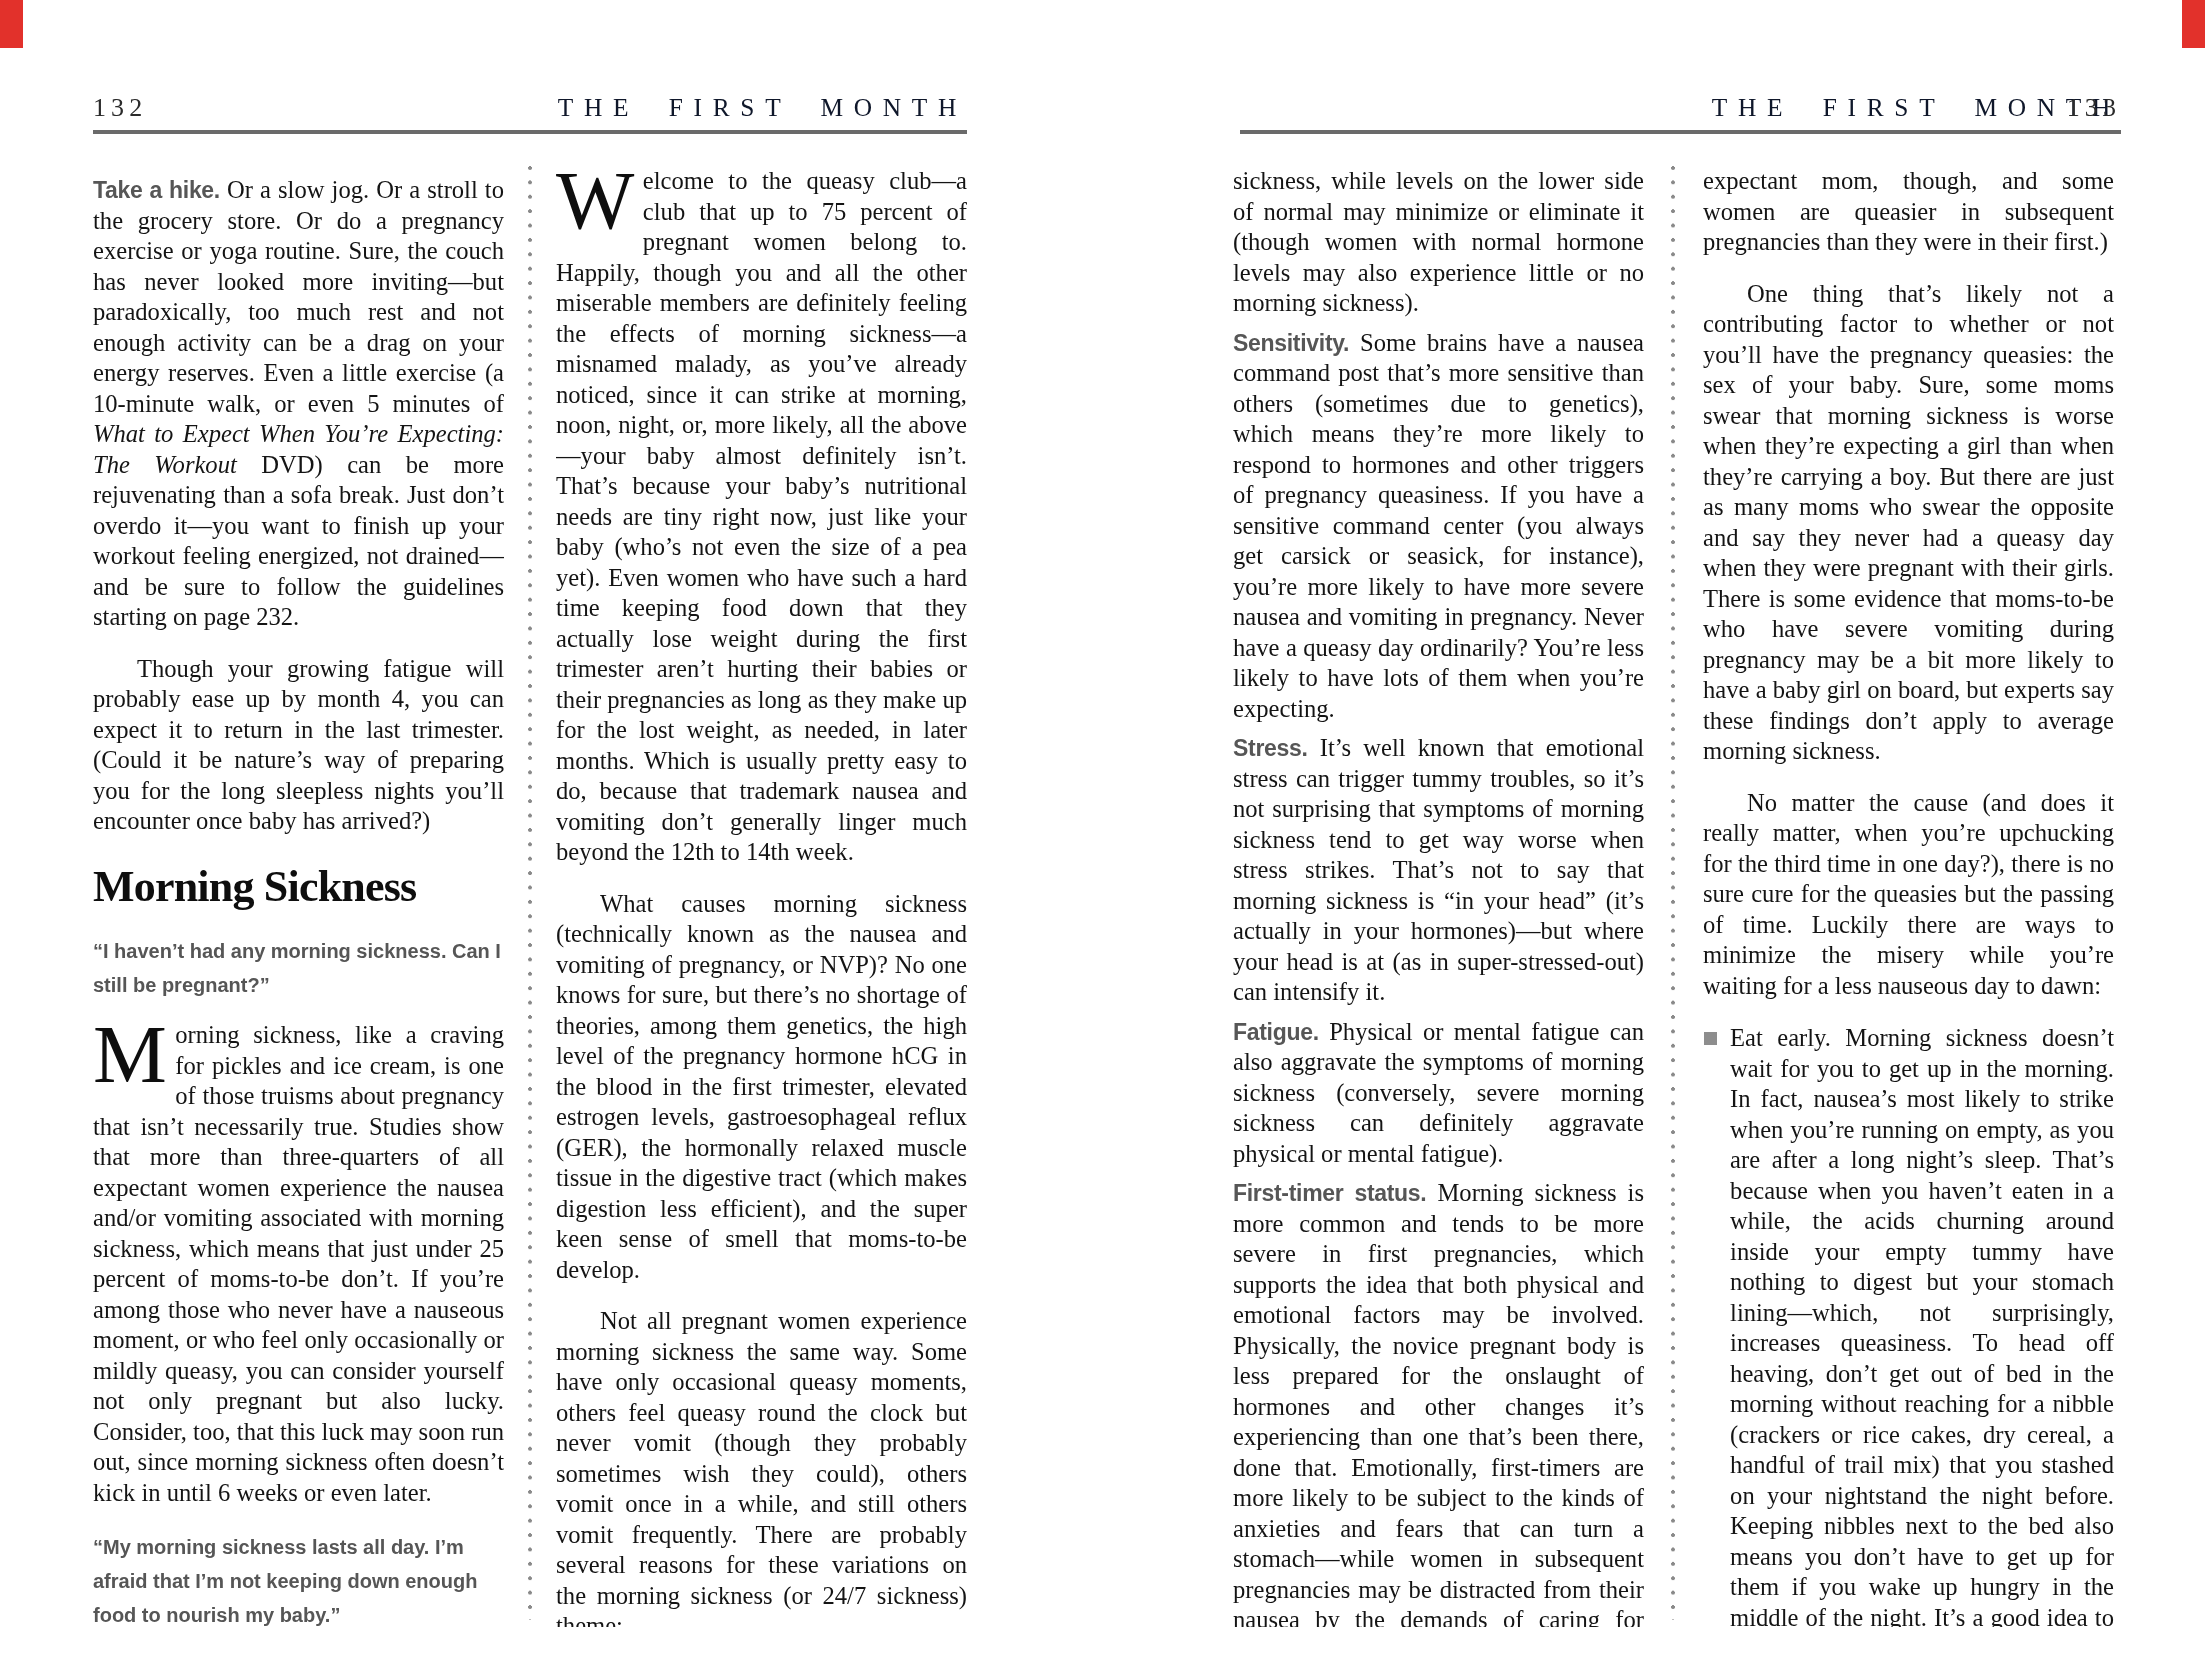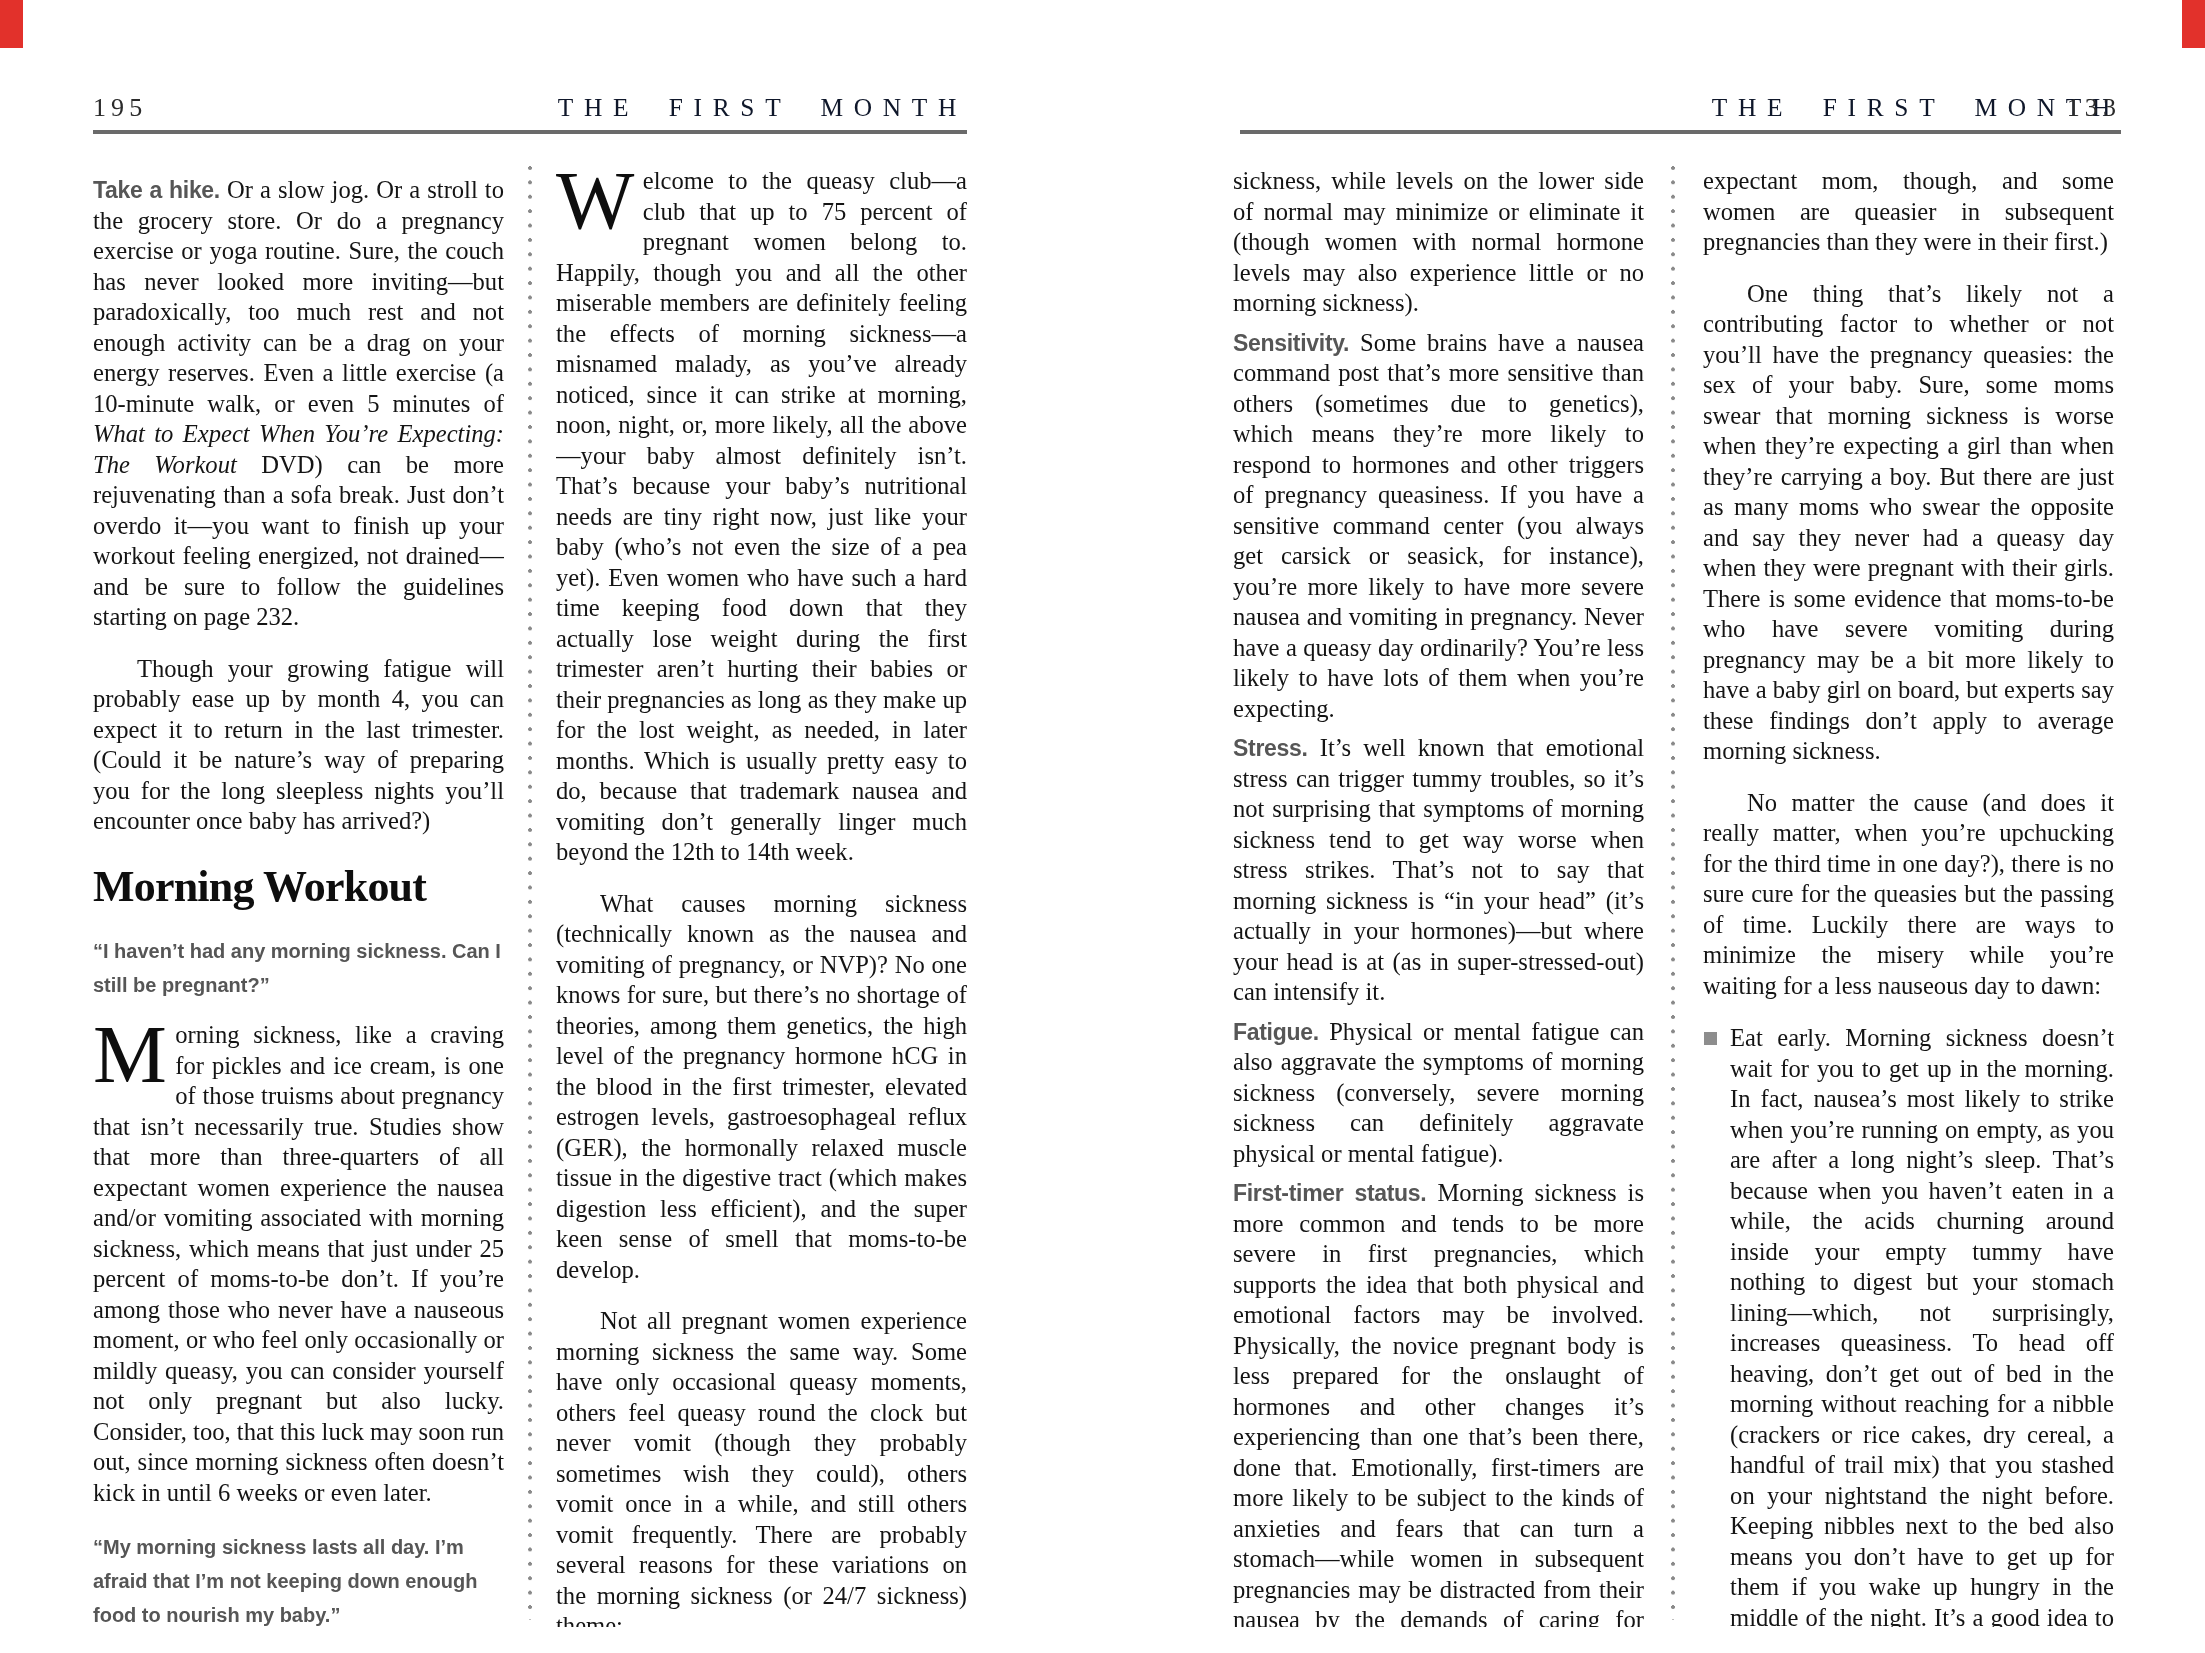--- a/index.html
+++ b/index.html
@@ -53,28 +53,28 @@
   .bullet-text { flex:1; }
   i { font-style:italic; }
 </style>
 </head>
 <body>
 
 <div class="corner-mark left" style="background: rgb(226, 49, 43);"></div>
 <div class="corner-mark right" style="background: rgb(226, 49, 43);"></div>
 
 <div class="page left">
-  <div class="page-num">195</div>
+  <div class="page-num">132</div>
   <div class="running-head">THE FIRST MONTH</div>
   <div class="head-rule" style="background: rgb(106, 106, 106);"></div>
   <div class="columns">
     <div class="col">
         <p class="body-para lead-para"><span class="lead" style="color: rgb(86, 86, 86);">Take a hike.</span><span> Or a slow jog. Or a stroll to the grocery store. Or do a pregnancy exercise or yoga routine. Sure, the couch has never looked more inviting—but paradoxically, too much rest and not enough activity can be a drag on your energy reserves. Even a little exercise (a 10-minute walk, or even 5 minutes of </span><i>What to Expect When You’re Expecting: The Workout</i><span> DVD) can be more rejuvenating than a sofa break. Just don’t overdo it—you want to finish up your workout feeling energized, not drained—and be sure to follow the guidelines starting on page 232.</span></p>
         <p class="body-para indent">Though your growing fatigue will probably ease up by month 4, you can expect it to return in the last trimester. (Could it be nature’s way of preparing you for the long sleepless nights you’ll encounter once baby has arrived?)</p>
-        <h2 class="section-heading">Morning Workout</h2>
+        <h2 class="section-heading">Morning Sickness</h2>
         <p class="query" style="color: rgb(86, 86, 86);">“I haven’t had any morning sickness. Can I still be pregnant?”</p>
         <p class="body-para dropcap-para"><span class="dropcap">M</span>orning sickness, like a craving for pickles and ice cream, is one of those truisms about pregnancy that isn’t necessarily true. Studies show that more than three-quarters of all expectant women experience the nausea and/or vomiting associated with morning sickness, which means that just under 25 percent of moms-to-be don’t. If you’re among those who never have a nauseous moment, or who feel only occasionally or mildly queasy, you can consider yourself not only pregnant but also lucky. Consider, too, that this luck may soon run out, since morning sickness often doesn’t kick in until 6 weeks or even later.</p>
         <p class="query" style="color: rgb(86, 86, 86);">“My morning sickness lasts all day. I’m afraid that I’m not keeping down enough food to nourish my baby.”</p>
       </div>
     <div class="divider-gap">
       <div class="dotted-divider"></div>
     </div>
     <div class="col">
         <p class="body-para dropcap-para"><span class="dropcap">W</span>elcome to the queasy club—a club that up to 75 percent of pregnant women belong to. Happily, though you and all the other miserable members are definitely feeling the effects of morning sickness—a misnamed malady, as you’ve already noticed, since it can strike at morning, noon, night, or, more likely, all the above—your baby almost definitely isn’t. That’s because your baby’s nutritional needs are tiny right now, just like your baby (who’s not even the size of a pea yet). Even women who have such a hard time keeping food down that they actually lose weight during the first trimester aren’t hurting their babies or their pregnancies as long as they make up for the lost weight, as needed, in later months. Which is usually pretty easy to do, because that trademark nausea and vomiting don’t generally linger much beyond the 12th to 14th week.</p>
         <p class="body-para indent">What causes morning sickness (technically known as the nausea and vomiting of pregnancy, or NVP)? No one knows for sure, but there’s no shortage of theories, among them genetics, the high level of the pregnancy hormone hCG in the blood in the first trimester, elevated estrogen levels, gastroesophageal reflux (GER), the hormonally relaxed muscle tissue in the digestive tract (which makes digestion less efficient), and the super keen sense of smell that moms-to-be develop.</p>

